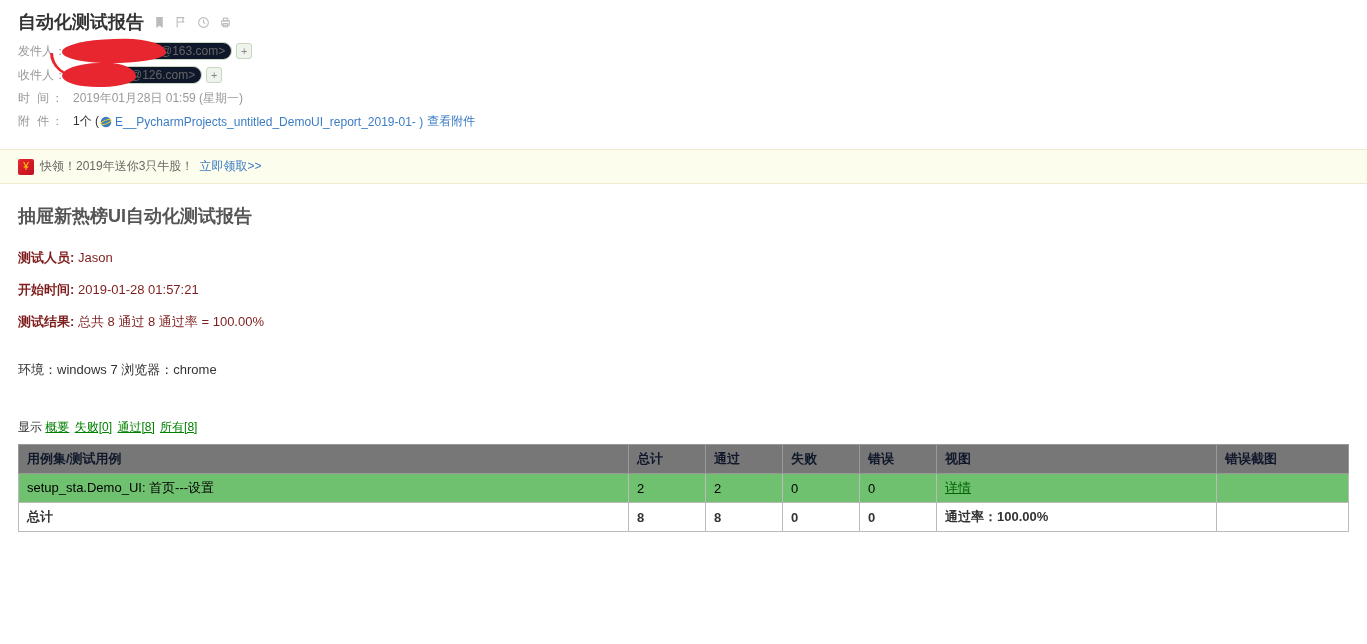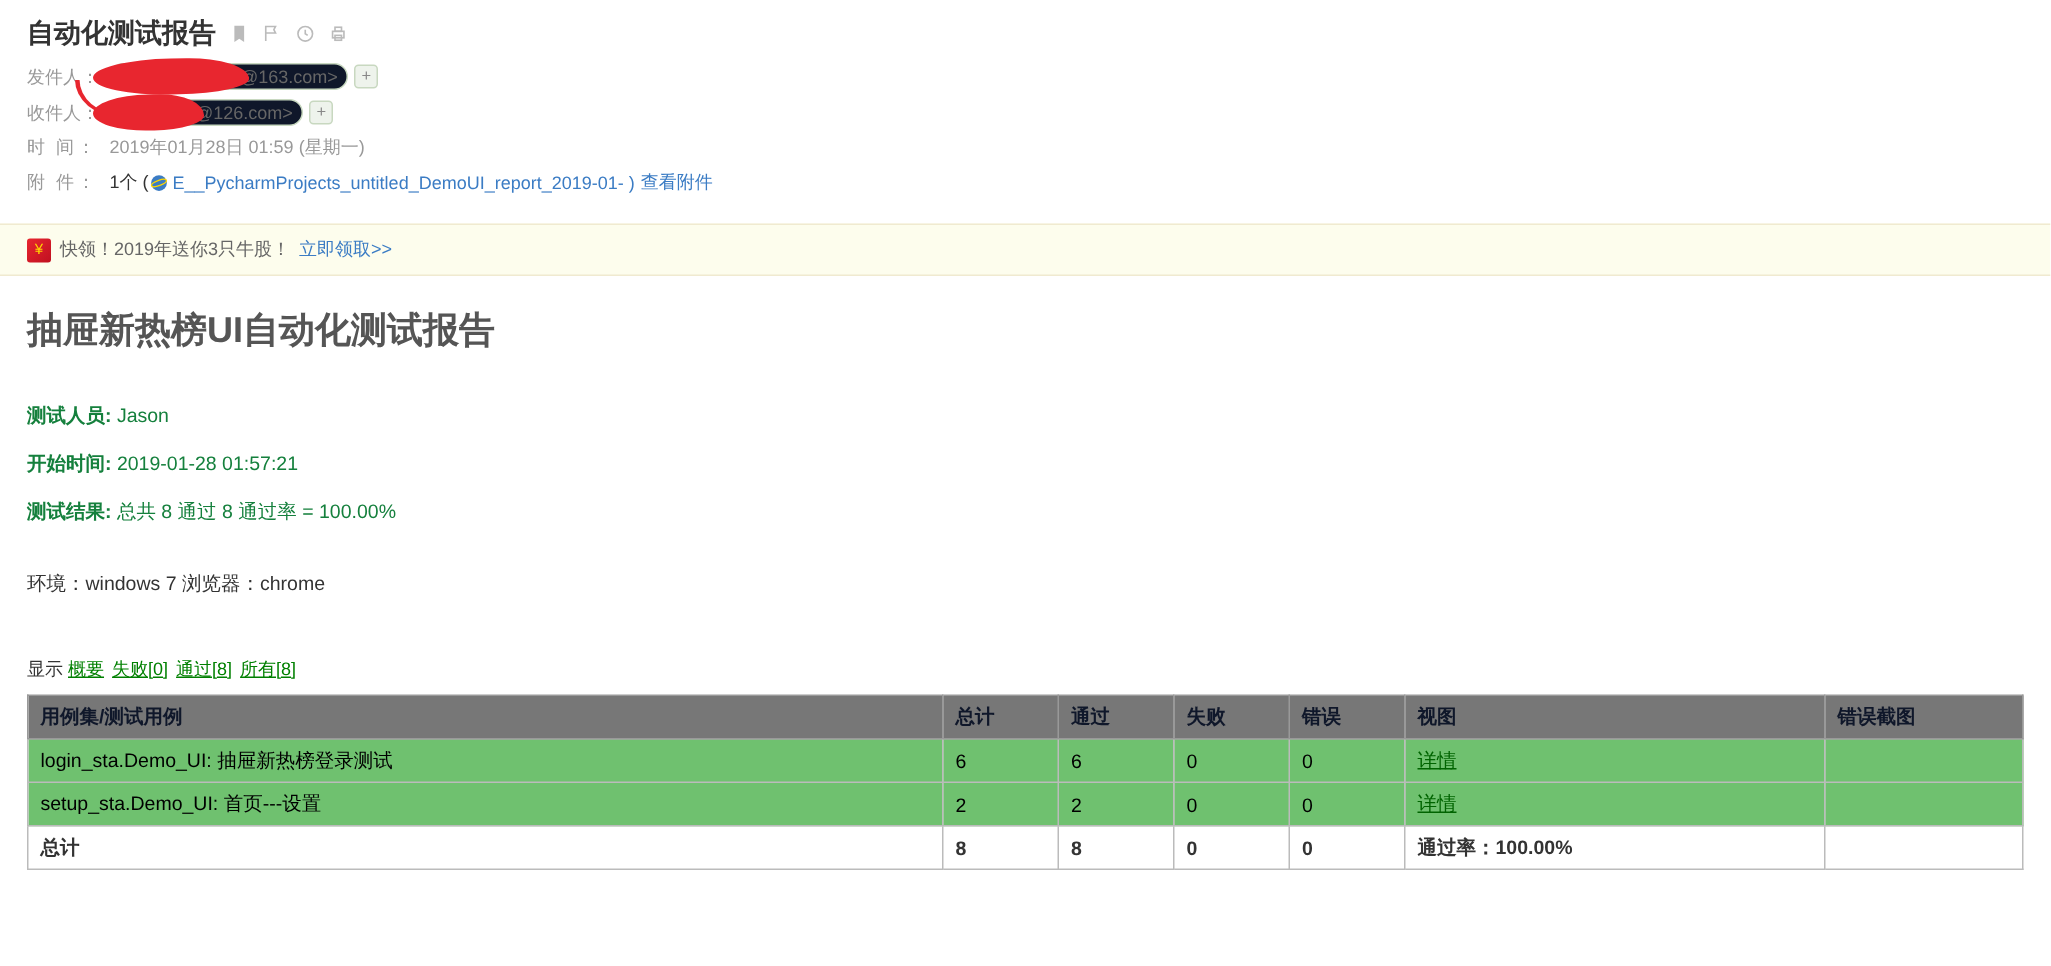--- a/index.html
+++ b/index.html
@@ -147,29 +147,29 @@
     }
     .promo-link {
       color: #3b7cc4;
       cursor: pointer;
       font-size: 12px;
     }
     .report-body {
       padding: 20px 18px;
     }
     .report-title {
-      font-size: 24px;
+      font-size: 18px;
       font-weight: bold;
       color: #555;
-      margin-bottom: 32px;
+      margin-bottom: 21px;
     }
     .info-row {
       margin-bottom: 14px;
       font-size: 13px;
-      color: #15803d;
+      color: #7f1d1d;
     }
     .info-row .label {
       font-weight: bold;
     }
     .env-row {
       margin-top: 30px;
       margin-bottom: 40px;
       font-size: 13px;
     }
     .filter-row {
@@ -322,29 +322,20 @@
         <th class="col-suite">用例集/测试用例</th>
         <th class="col-num">总计</th>
         <th class="col-num">通过</th>
         <th class="col-num">失败</th>
         <th class="col-num">错误</th>
         <th class="col-view">视图</th>
         <th class="col-screen">错误截图</th>
       </tr>
     </thead>
     <tbody>
-      <tr class="pass-row">
-        <td>login_sta.Demo_UI: 抽屉新热榜登录测试</td>
-        <td>6</td>
-        <td>6</td>
-        <td>0</td>
-        <td>0</td>
-        <td><a>详情</a></td>
-        <td></td>
-      </tr>
       <tr class="pass-row">
         <td>setup_sta.Demo_UI: 首页---设置</td>
         <td>2</td>
         <td>2</td>
         <td>0</td>
         <td>0</td>
         <td><a>详情</a></td>
         <td></td>
       </tr>
       <tr class="total-row">

